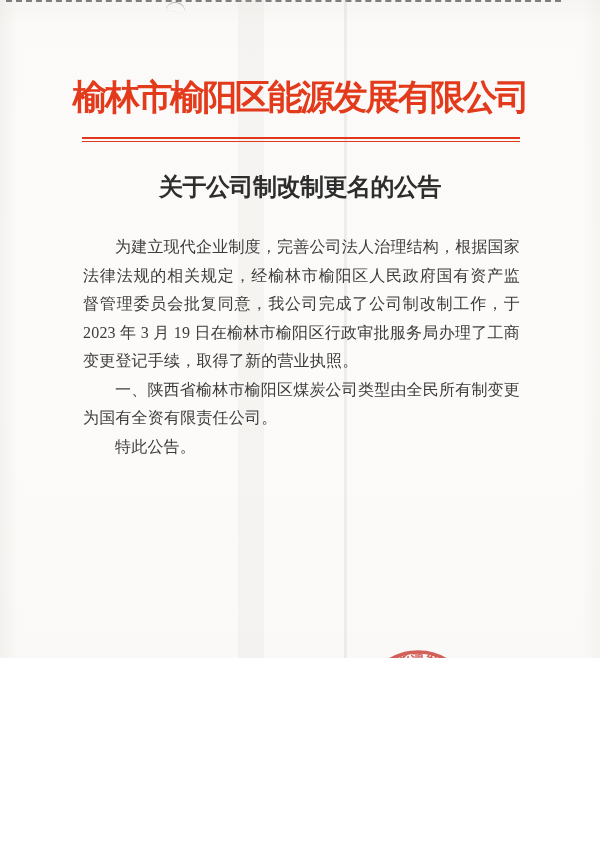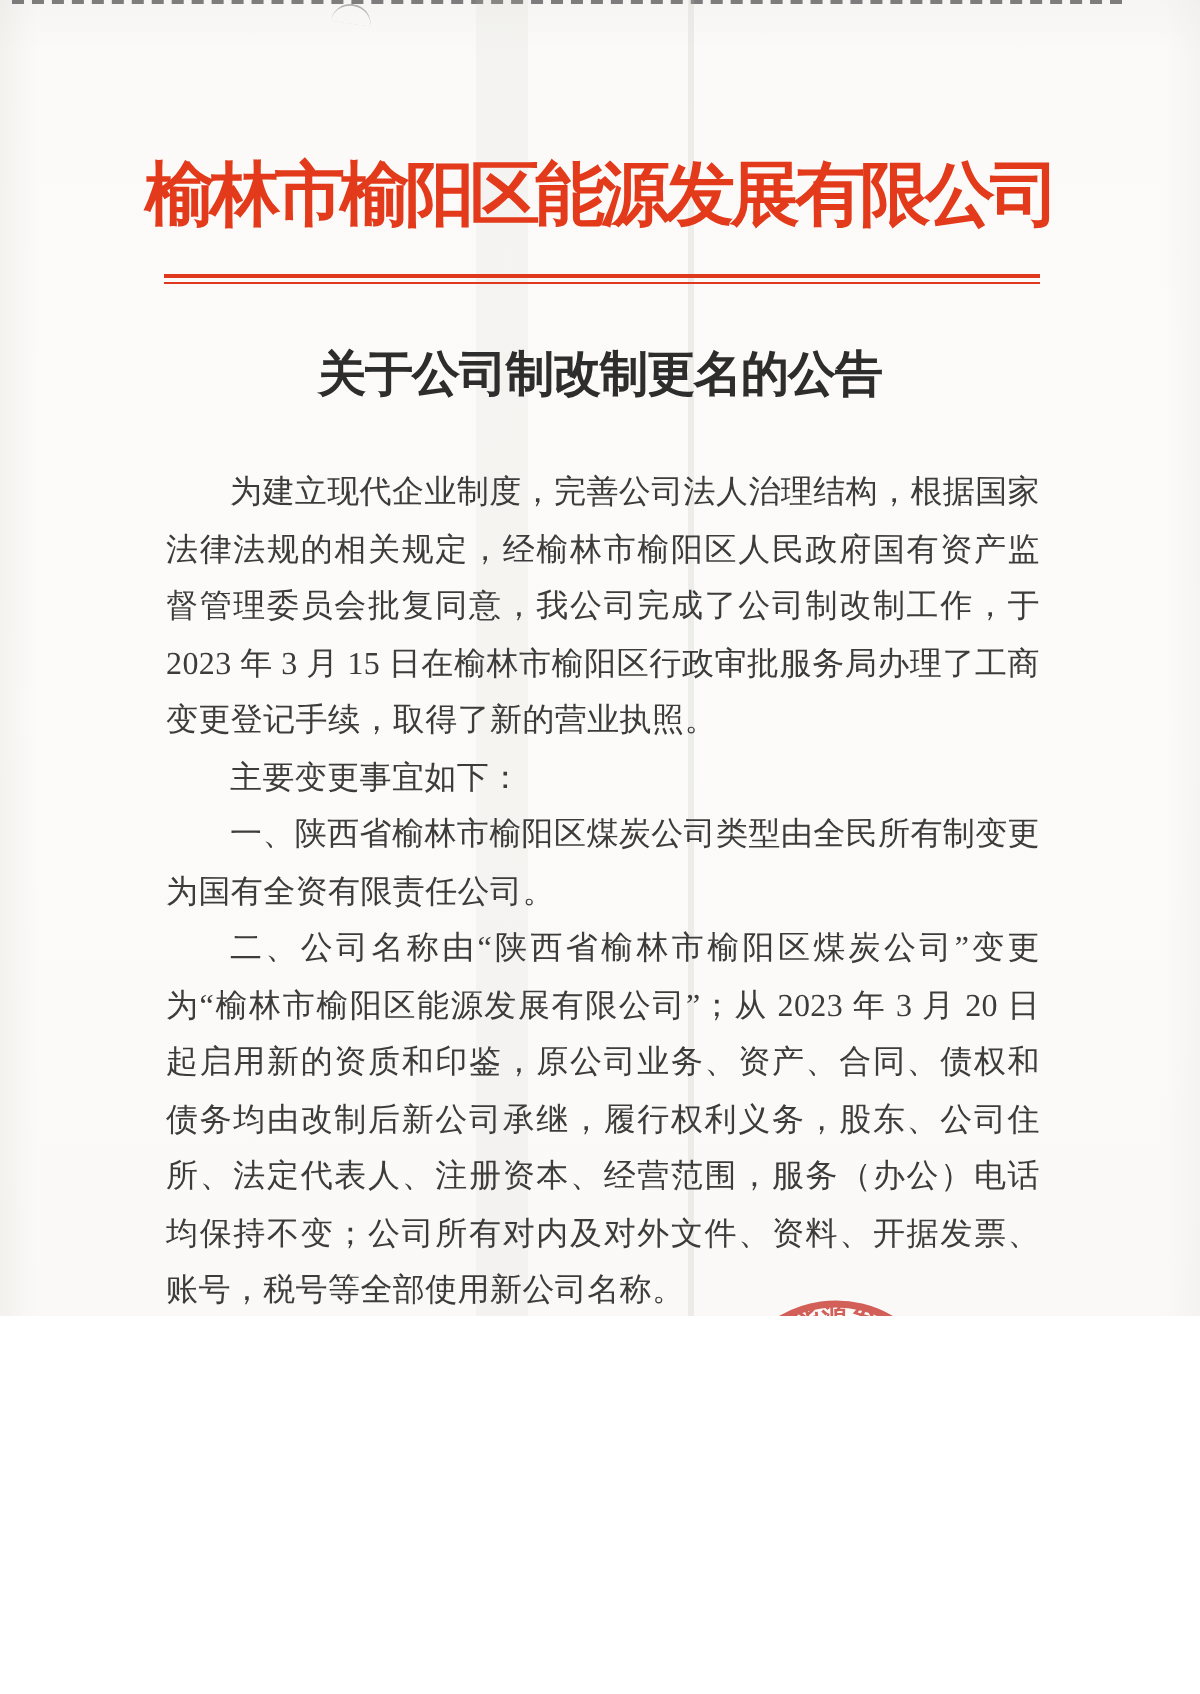--- a/index.html
+++ b/index.html
@@ -77,24 +77,22 @@
   <div class="scan-streak s1"></div>
   <div class="scan-streak s2"></div>
 
   <div class="letterhead">榆林市榆阳区能源发展有限公司</div>
 
   <div class="red-rule"></div>
 
   <h1 class="doc-title">关于公司制改制更名的公告</h1>
 
   <div class="body-text">
-    <p>为建立现代企业制度，完善公司法人治理结构，根据国家法律法规的相关规定，经榆林市榆阳区人民政府国有资产监督管理委员会批复同意，我公司完成了公司制改制工作，于 2023 年 3 月 15 日在榆林市榆阳区行政审批服务局办理了工商变更登记手续，取得了新的营业执照。</p>
-    <p>主要变更事宜如下：</p>
+    <p>为建立现代企业制度，完善公司法人治理结构，根据国家法律法规的相关规定，经榆林市榆阳区人民政府国有资产监督管理委员会批复同意，我公司完成了公司制改制工作，于 2023 年 3 月 19 日在榆林市榆阳区行政审批服务局办理了工商变更登记手续，取得了新的营业执照。</p>
     <p>一、陕西省榆林市榆阳区煤炭公司类型由全民所有制变更为国有全资有限责任公司。</p>
-    <p>二、公司名称由“陕西省榆林市榆阳区煤炭公司”变更为“榆林市榆阳区能源发展有限公司”；从 2023 年 3 月 20 日起启用新的资质和印鉴，原公司业务、资产、合同、债权和债务均由改制后新公司承继，履行权利义务，股东、公司住所、法定代表人、注册资本、经营范围，服务（办公）电话均保持不变；公司所有对内及对外文件、资料、开据发票、账号，税号等全部使用新公司名称。</p>
     <p>特此公告。</p>
   </div>
 
   <div class="sign-block">
     <div class="sign-company">榆林市榆阳区能源发展有限公司</div>
     <div class="sign-date">2023 年 3 月 17 日</div>
   </div>
 
   <div class="seal">
     <svg viewBox="0 0 120 120" width="120" height="120" xmlns="http://www.w3.org/2000/svg" xmlns:xlink="http://www.w3.org/1999/xlink">

